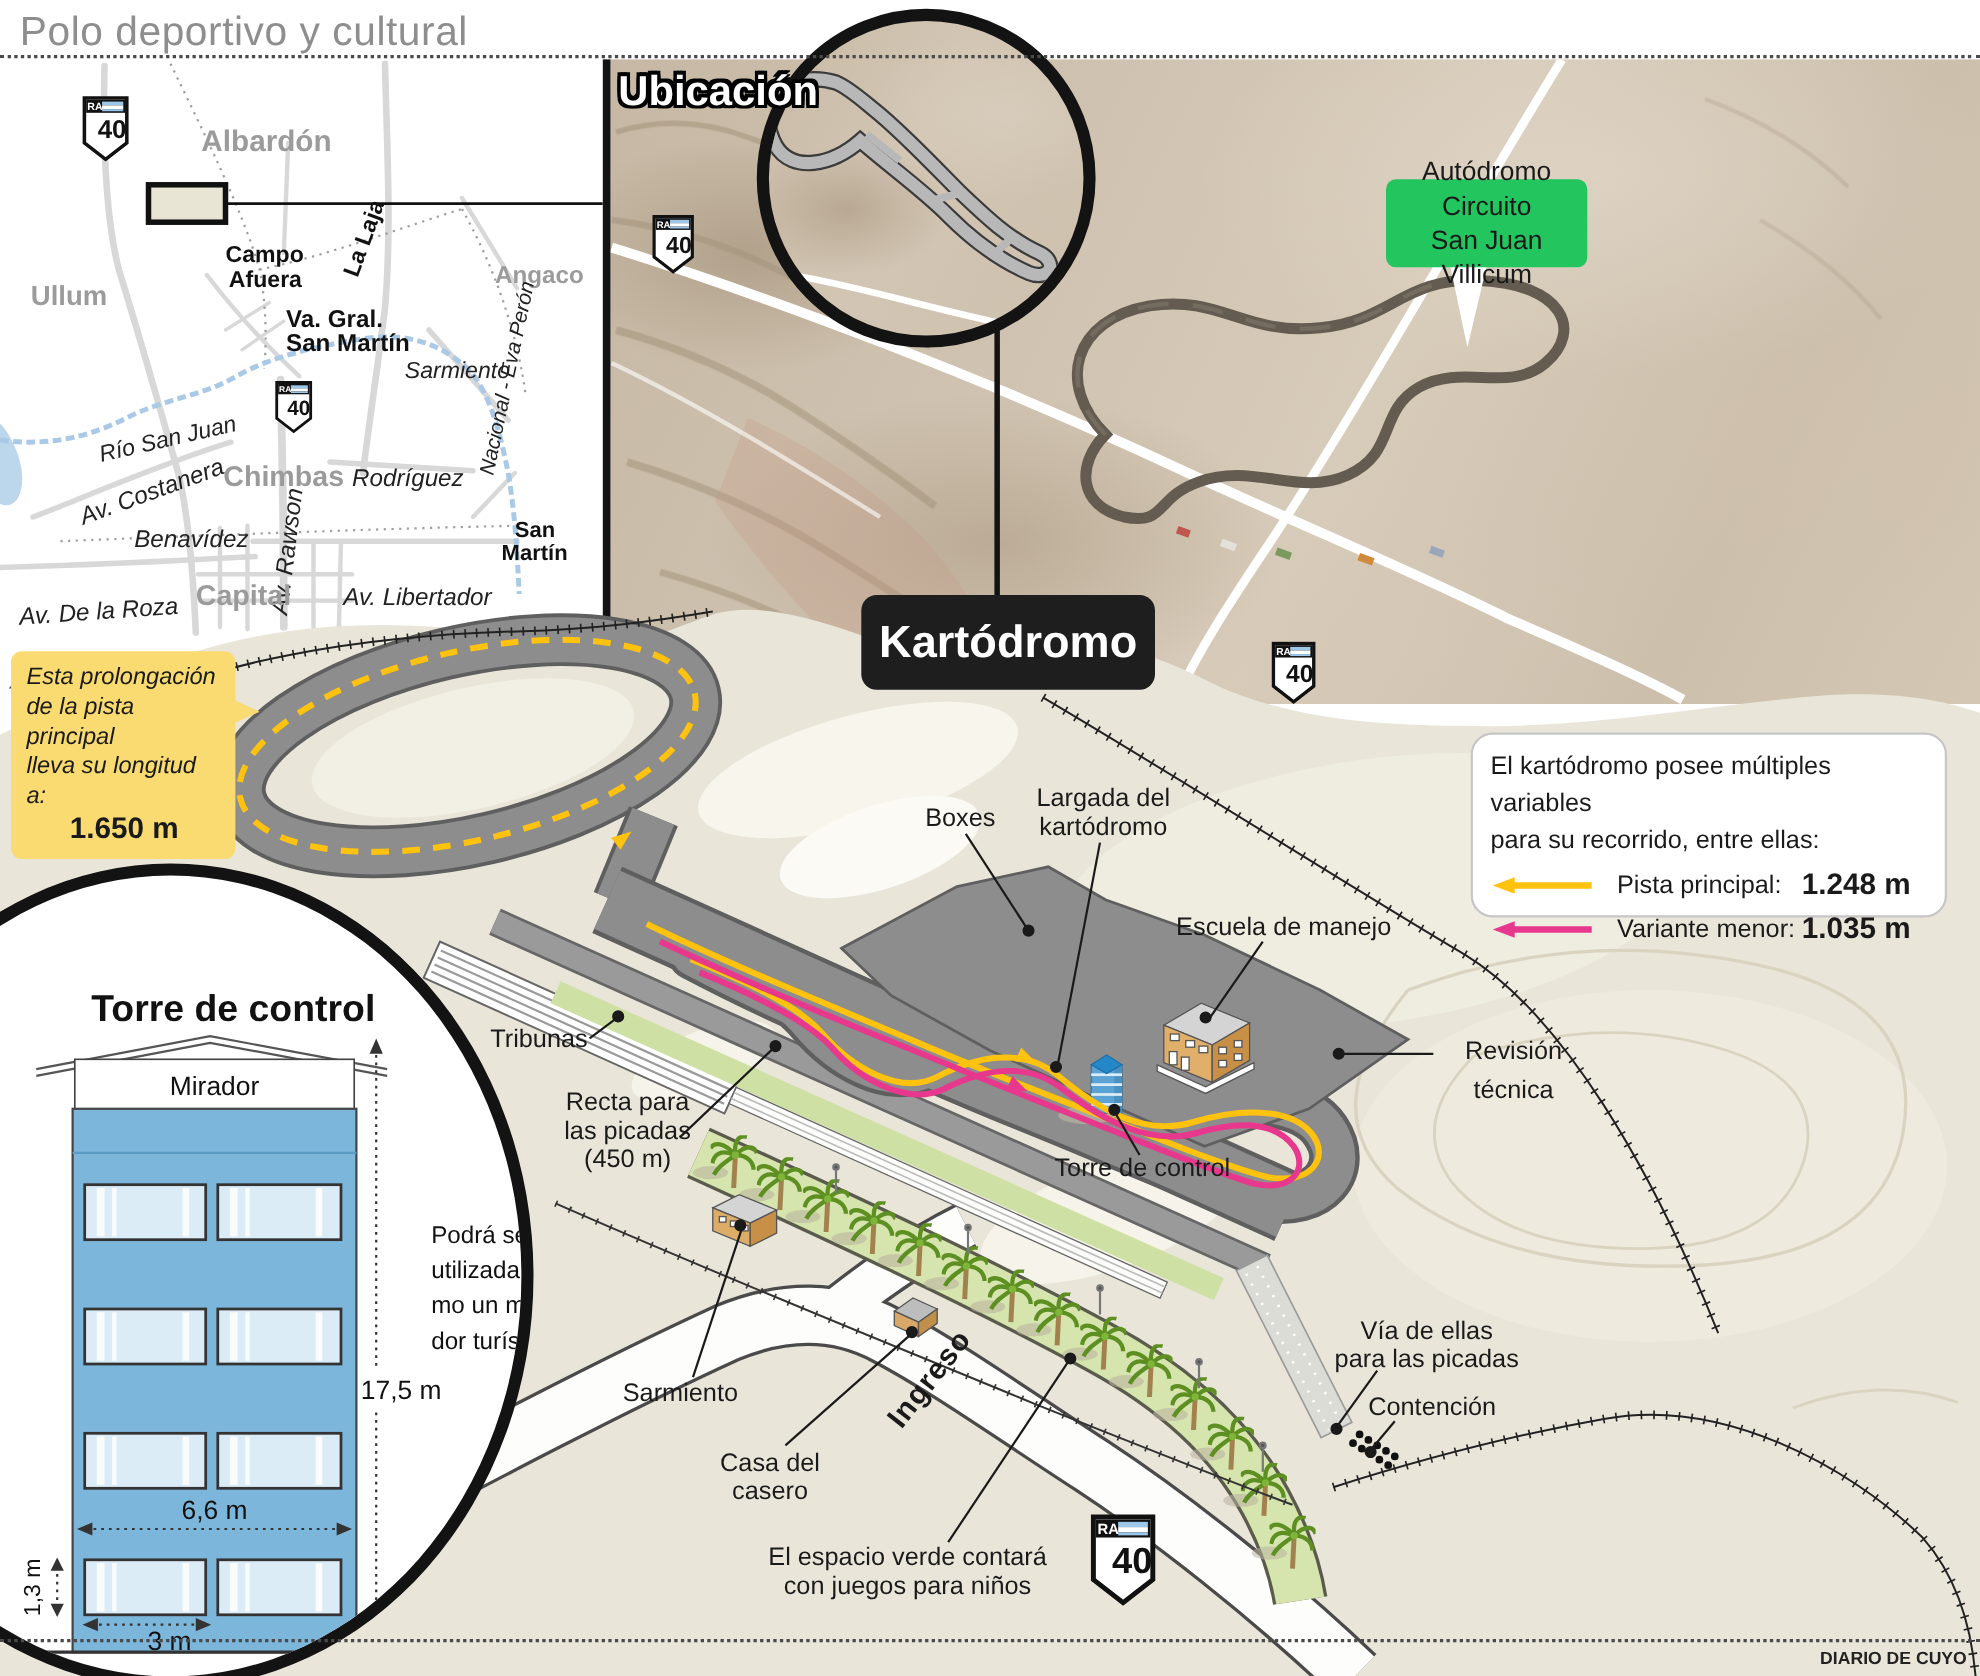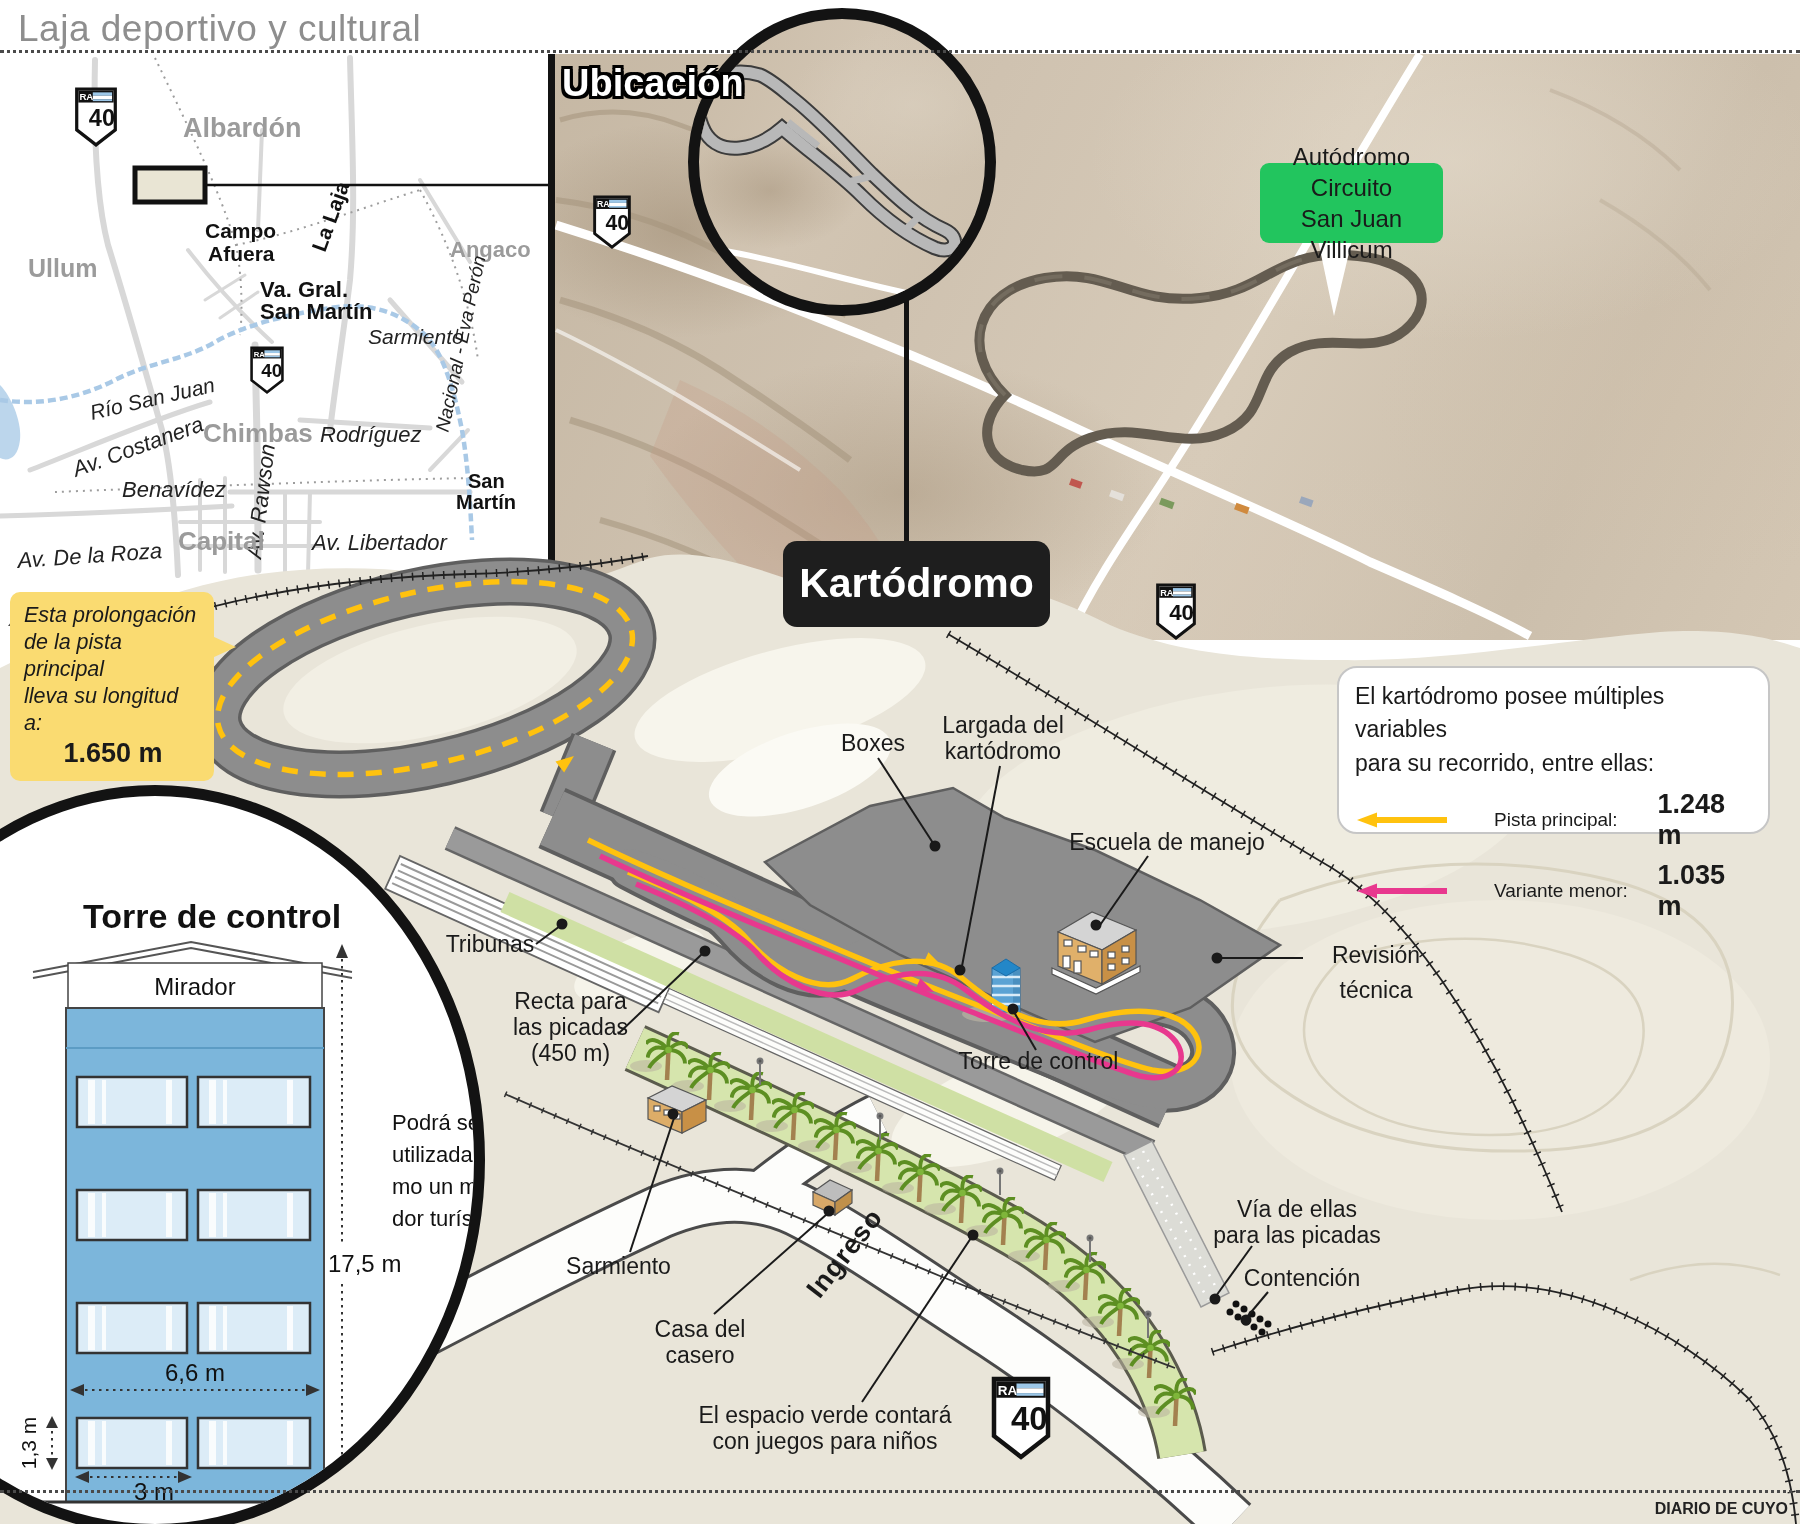--- a/index.html
+++ b/index.html
@@ -38,21 +38,21 @@
   .callout .it{font-style:italic;font-size:21.5px;line-height:1.25;}
   .callout .val{font-weight:bold;font-size:27px;margin-top:2px;text-align:center;}
   .callout::after{content:"";position:absolute;right:-22px;top:44px;border-left:24px solid #FADB71;
     border-top:11px solid transparent;border-bottom:11px solid transparent;}
   
   .legend{left:1337px;top:666px;width:433px;height:168px;background:#fff;border:2px solid #c6c6c6;border-radius:20px;
     box-sizing:border-box;padding:12px 14px 10px 16px;}
   .legend .intro{font-size:23px;line-height:1.45;}
   .legend .row{display:flex;align-items:center;margin-top:9px;}
   .legend .row svg{width:95px;height:18px;flex:none;}
-  .legend .rlabel{font-size:19px;margin-left:44px;width:168px;}
+  .legend .rlabel{font-size:23px;margin-left:20px;width:168px;}
   .legend .rvalue{font-size:27px;font-weight:bold;}
   
   .lbl{position:absolute;font-size:23px;line-height:1.14;text-align:center;white-space:nowrap;color:#1a1a1a;}
   .ingreso{font-size:27px;font-weight:bold;transform:rotate(-52deg);letter-spacing:1px;}
   
   .tower-circle{left:-175px;top:785px;width:660px;height:750px;border:11px solid #131313;border-radius:50%;
     box-sizing:border-box;overflow:hidden;background:#fff;}
   .tower-circle svg{position:absolute;left:0;top:0;}
   text{font-family:"Liberation Sans","DejaVu Sans",sans-serif;}
 </style>
@@ -567,17 +567,17 @@
 
       <g font-size="22" fill="#111">
         <text x="392" y="1130">Podrá ser</text>
         <text x="392" y="1162">utilizada co-</text>
         <text x="392" y="1194">mo un mira-</text>
         <text x="392" y="1226">dor turístico.</text>
       </g>
     </svg>
   </div>
 
-  <div class="abs page-title">Laja deportivo y cultural</div>
+  <div class="abs page-title">Polo deportivo y cultural</div>
   <div class="abs top-rule"></div>
   <div class="abs bottom-rule"></div>
   <div class="abs credit">DIARIO DE CUYO</div>
 </div>
 
 </body></html>

